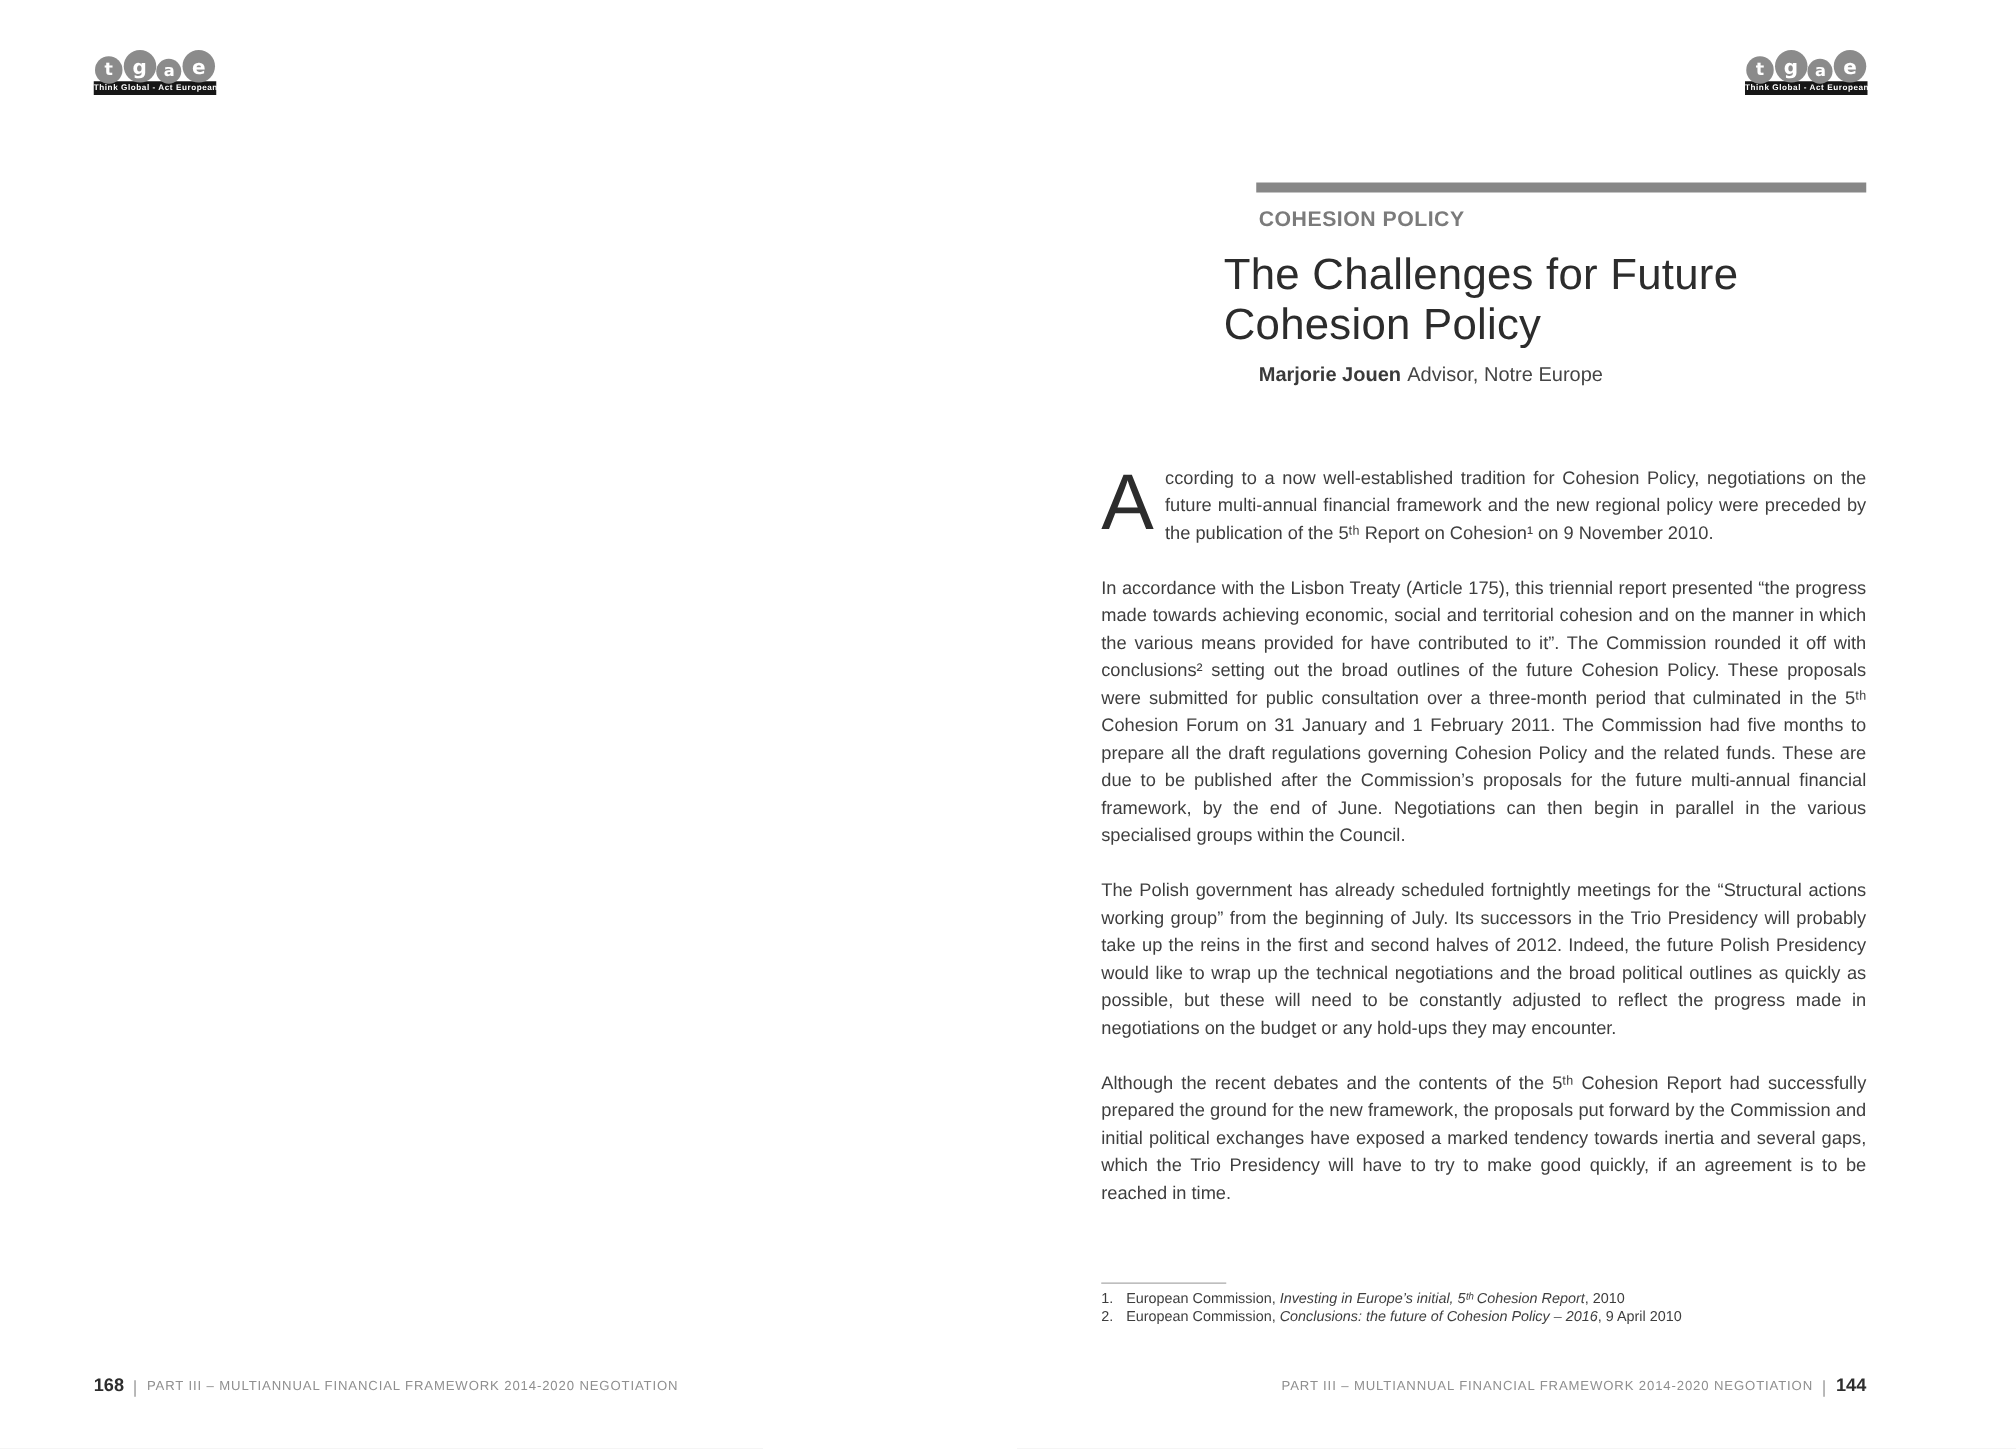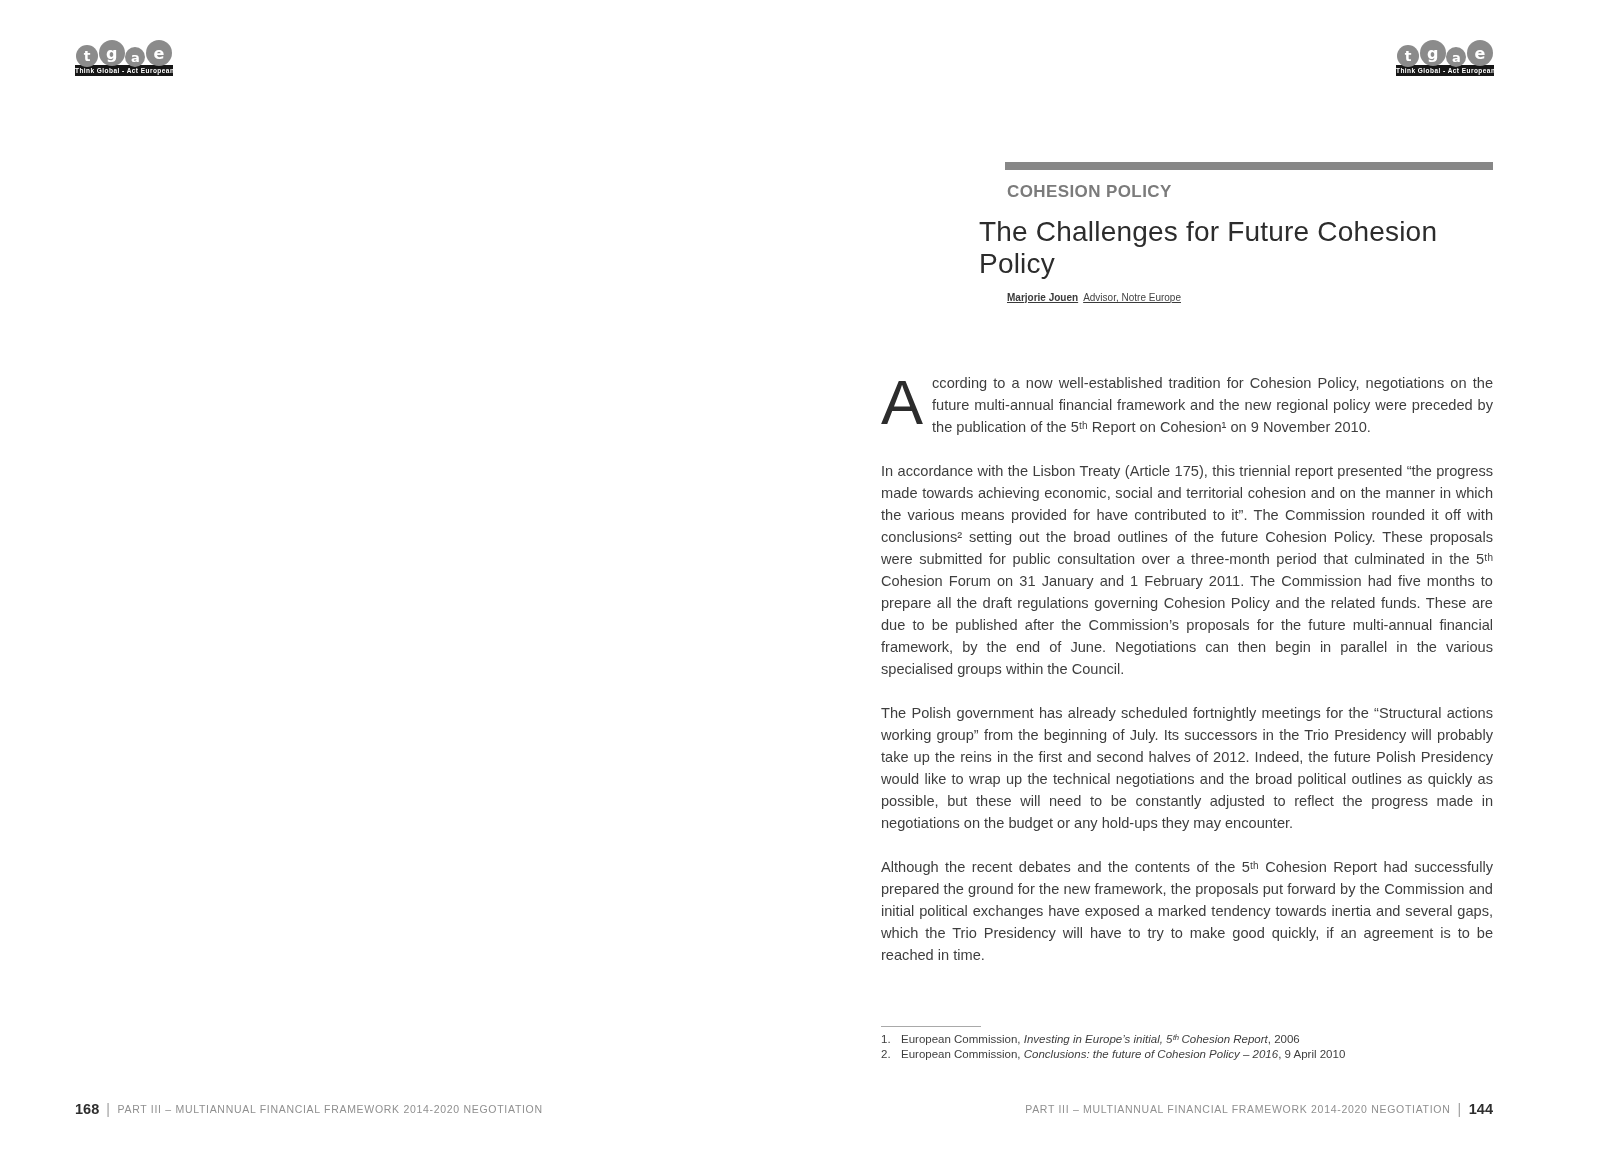--- a/index.html
+++ b/index.html
@@ -20,25 +20,25 @@
     display:flex; align-items:center; justify-content:center;
     font-weight:bold; font-family:"DejaVu Sans",sans-serif; }
   .logo-circle.c-t { width:22px; height:22px; font-size:14px; align-self:flex-end; }
   .logo-circle.c-g { width:26px; height:26px; font-size:16px; align-self:flex-start; }
   .logo-circle.c-a { width:20px; height:20px; font-size:13px; align-self:flex-end; }
   .logo-circle.c-e { width:26px; height:26px; font-size:16px; align-self:flex-start; }
   .logo-bar { background:#161616; color:#fff; font-size:6.5px; font-weight:bold;
     letter-spacing:.45px; text-align:center; padding:2px 0 2px; white-space:nowrap; }
 
   
-  .heading { position:absolute; left:1005px; top:162px; width:488px; }
+  .heading { position:absolute; left:1005px; top:146px; width:488px; }
   .accent-bar { height:8px; background:#878787; margin-bottom:12px; }
   .kicker { font-size:17px; font-weight:bold; letter-spacing:.4px; color:#7b7b7b; margin-left:2px; }
-  .title  { font-size:28px; font-weight:400; color:#2c2c2c; margin-top:14px; margin-left:-26px; letter-spacing:.2px; }
-  .byline { margin-top:12px; margin-left:2px; font-size:10px; color:#3a3a3a;text-decoration:underline; }
+  .title  { font-size:35px; font-weight:400; color:#2c2c2c; margin-top:14px; margin-left:-26px; letter-spacing:.2px; }
+  .byline { margin-top:12px; margin-left:2px; font-size:16px; color:#3a3a3a; }
   .byline .author { font-weight:bold; }
   .byline .role   { margin-left:5px; font-weight:400; color:#444; }
 
   
   .article { position:absolute; left:881px; top:372px; width:612px;
     font-size:14.6px; line-height:22px; text-align:justify; color:#3e3e3e; }
   .article p { margin-bottom:22px; }
   .dropcap { float:left; font-size:63px; line-height:56px; padding:2px 9px 0 0;
     font-weight:400; color:#2c2c2c; }
 
@@ -98,21 +98,21 @@
     </p>
     <p>In accordance with the Lisbon Treaty (Article 175), this triennial report presented “the progress made towards achieving economic, social and territorial cohesion and on the manner in which the various means provided for have contributed to it”. The Commission rounded it off with conclusions² setting out the broad outlines of the future Cohesion Policy. These proposals were submitted for public consultation over a three-month period that culminated in the 5ᵗʰ Cohesion Forum on 31 January and 1 February 2011. The Commission had five months to prepare all the draft regulations governing Cohesion Policy and the related funds. These are due to be published after the Commission’s proposals for the future multi-annual financial framework, by the end of June. Negotiations can then begin in parallel in the various specialised groups within the Council.</p>
     <p>The Polish government has already scheduled fortnightly meetings for the “Structural actions working group” from the beginning of July. Its successors in the Trio Presidency will probably take up the reins in the first and second halves of 2012. Indeed, the future Polish Presidency would like to wrap up the technical negotiations and the broad political outlines as quickly as possible, but these will need to be constantly adjusted to reflect the progress made in negotiations on the budget or any hold-ups they may encounter.</p>
     <p>Although the recent debates and the contents of the 5ᵗʰ Cohesion Report had successfully prepared the ground for the new framework, the proposals put forward by the Commission and initial political exchanges have exposed a marked tendency towards inertia and several gaps, which the Trio Presidency will have to try to make good quickly, if an agreement is to be reached in time.</p>
   </div>
 
   <div class="footnotes">
     <div class="footnote-rule"></div>
     <div class="footnote">
       <span class="fn-num">1.</span>
-      <span><span>European Commission, </span><span class="fn-italic">Investing in Europe’s initial, 5ᵗʰ Cohesion Report</span><span>, 2006</span></span>
+      <span><span>European Commission, </span><span class="fn-italic">Investing in Europe’s initial, 5ᵗʰ Cohesion Report</span><span>, 2010</span></span>
     </div>
     <div class="footnote">
       <span class="fn-num">2.</span>
       <span><span>European Commission, </span><span class="fn-italic">Conclusions: the future of Cohesion Policy – 2016</span><span>, 9 April 2010</span></span>
     </div>
   </div>
 
   <div class="footer left">
     <span class="page-num">168</span>
     <span class="footer-divider">|</span>

